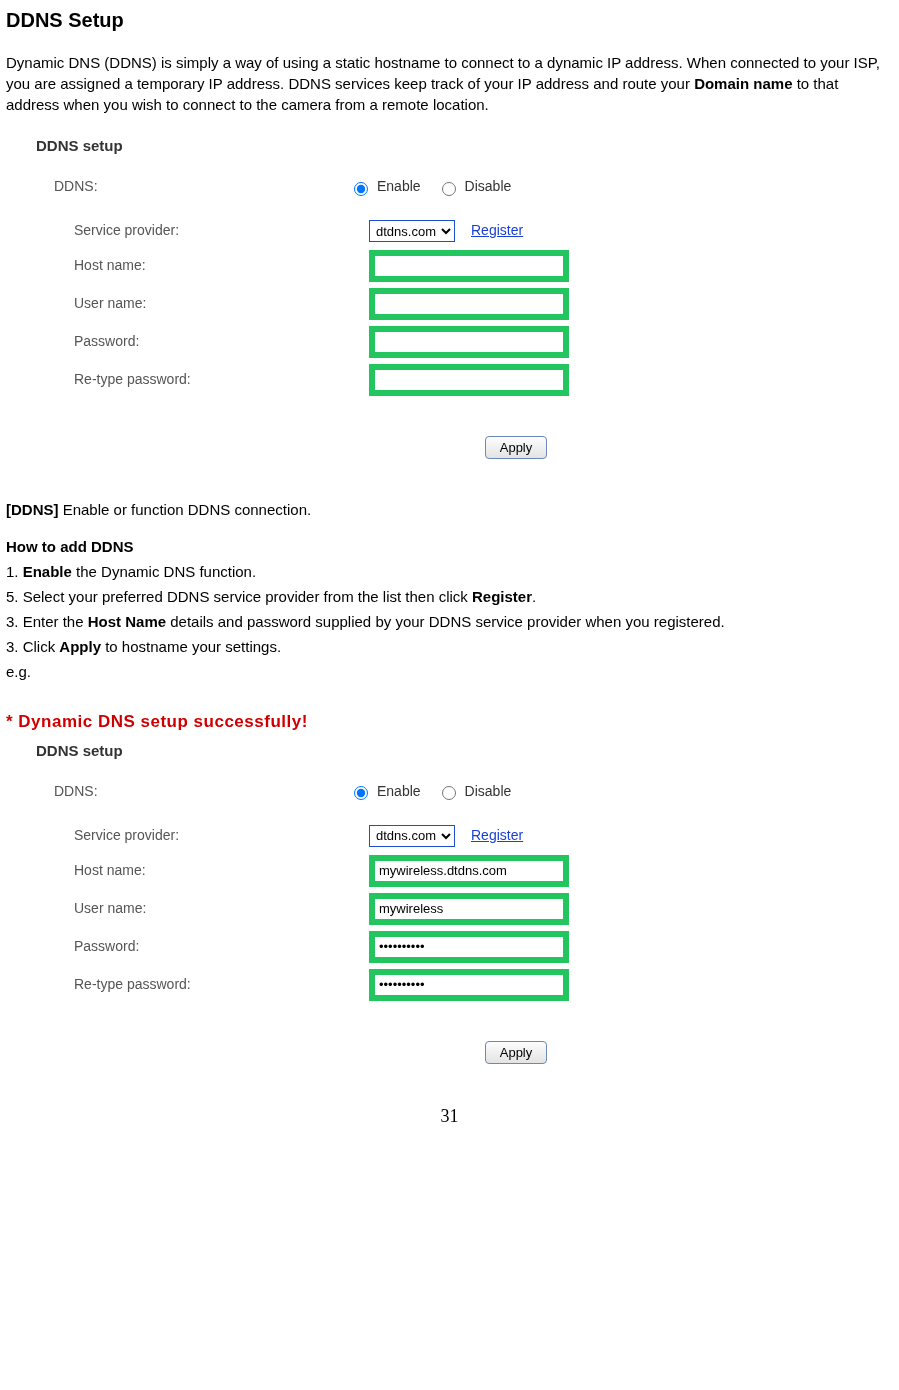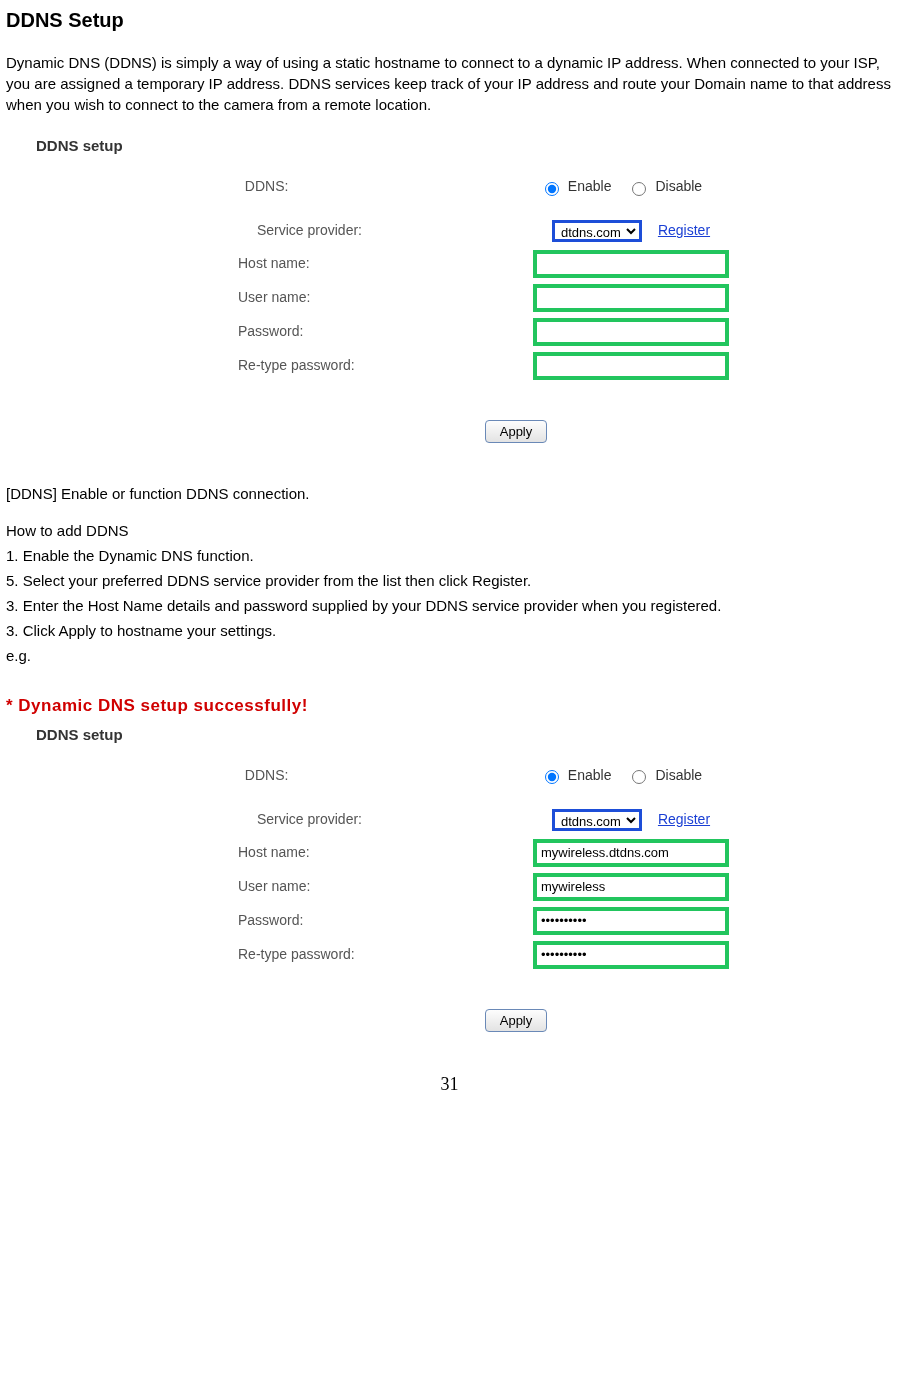--- a/index.html
+++ b/index.html
@@ -11,38 +11,37 @@
     width: 899px;
     box-sizing: border-box;
     line-height: 1.4;
   }
   h1.title {
     font-size: 20px;
     font-weight: bold;
     margin: 0 0 18px 0;
   }
   p { margin: 0 0 4px 0; }
-  .boldish { font-weight: normal; }
+  .boldish { font-weight: bold; }
   .panel {
     margin: 20px 0 40px 0;
     padding-left: 30px;
   }
   .panel-title {
     font-family: Verdana, sans-serif;
     font-size: 15px;
     font-weight: bold;
     color: #333;
     margin-bottom: 18px;
   }
   .row {
     display: flex;
     align-items: center;
     margin-bottom: 6px;
     min-height: 26px;
-    justify-content: center;
   }
   .row .label {
     width: 295px;
     padding-left: 38px;
     font-family: Verdana, sans-serif;
     font-size: 14px;
     color: #555;
     font-weight: normal;
   }
   .row .label.lead {
@@ -56,26 +55,26 @@
     font-size: 14px;
     color: #333;
   }
   input[type=radio] {
     width: 14px; height: 14px;
   }
   select.fake {
     font-family: Verdana, sans-serif;
     font-size: 13px;
     padding: 1px 2px;
-    border: 3px solid #1d4ed8;
+    border: 1px solid #1d4ed8;
     background: #fff;
     height: 22px;
   }
   input.txt {
-    border: 4px solid #22c55e;
+    border: 6px solid #22c55e;
     height: 18px;
     width: 180px;
     padding: 1px 4px;
     font-family: Verdana, sans-serif;
     font-size: 13px;
   }
   a.register {
     color: #1a3fd4;
     text-decoration: underline;
     font-family: Verdana, sans-serif;

